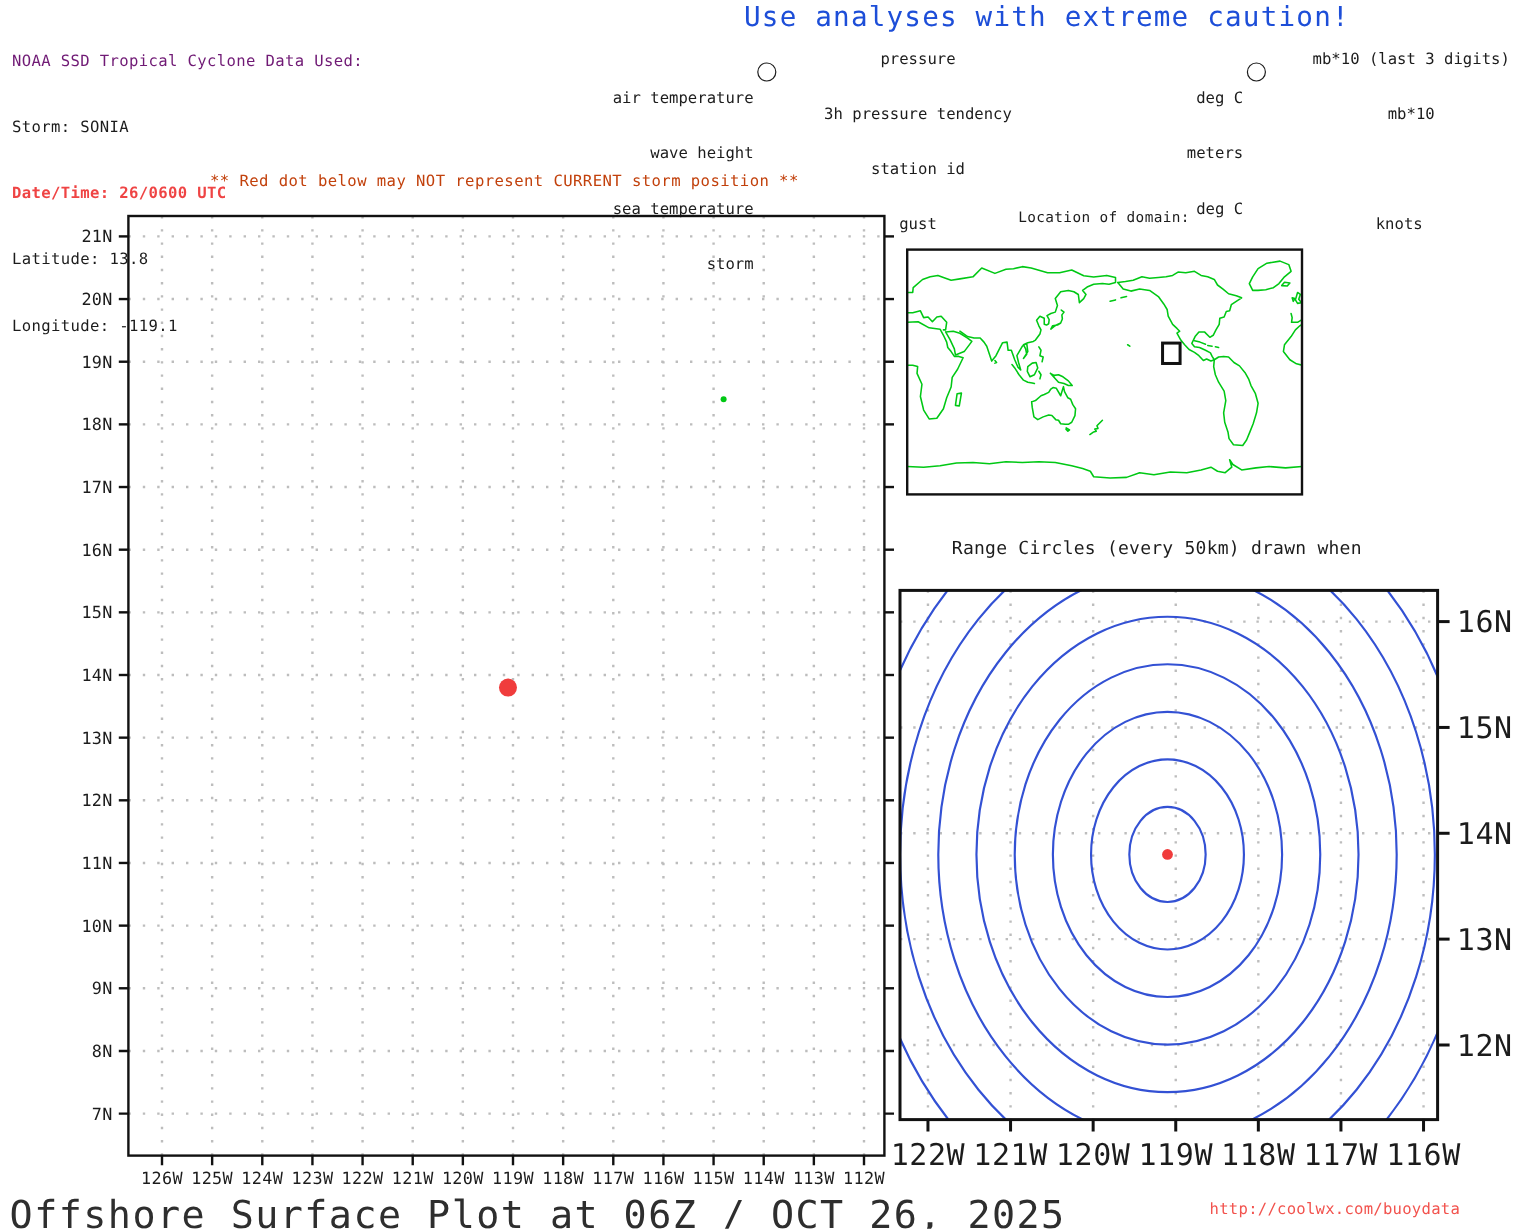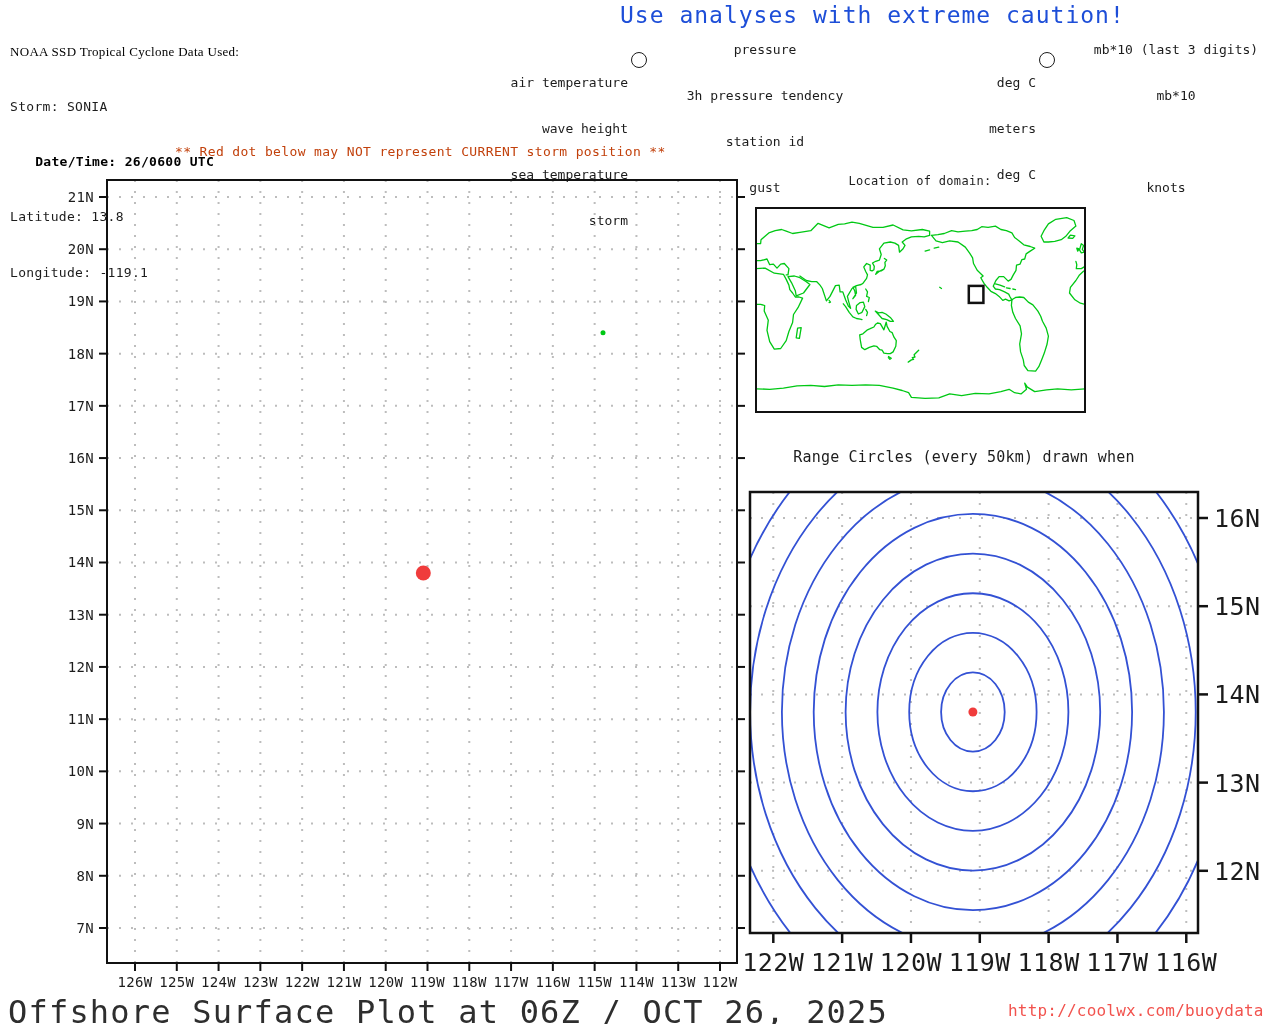--- a/index.html
+++ b/index.html
@@ -4,41 +4,41 @@
 <style>
   html,body{margin:0;padding:0;}
   body{
     width:1280px;height:1024px;overflow:hidden;position:relative;
     background:#ffffff;
     font-family:"DejaVu Sans Mono","Liberation Mono",monospace;
     color:#1c1c1c;
   }
   .abs{position:absolute;}
   .mono13{font-size:13px;line-height:18.4px;letter-spacing:.3px;white-space:pre;}
-  .salmon{color:#000000;font-family:Liberation Serif, serif;}
-  .boldred{color:#000000;font-weight:bold;text-align:center;}
+  .salmon{color:#701a75;}
+  .boldred{color:#ef4444;font-weight:bold;}
   #caution{left:620px;top:2px;font-size:23px;letter-spacing:1px;color:#1d4ed8;white-space:pre;}
   .legend{top:43px;font-size:13px;line-height:13px;}
   .legend .grid{display:grid;grid-template-columns:auto 22px auto;}
   .legend .l{text-align:right;white-space:pre;margin-top:33px;}
   .legend .r{text-align:center;white-space:pre;}
   .legend .circ{
     position:absolute;width:14px;height:14px;border:1.6px solid #1c1c1c;border-radius:50%;
     background:#fff;
   }
   #station-legend{left:418px;}
   #station-legend .grid{grid-template-columns:210px 22px 230px;}
   #units-legend{left:956px;}
   #units-legend .grid{grid-template-columns:80px 22px 236px;}
   .knots-shift{margin-left:-20px;}
   #warning{left:175px;top:144px;font-size:13px;letter-spacing:.35px;color:#c2410c;white-space:pre;}
   #domain-map-title{left:750px;top:174px;width:340px;text-align:center;font-size:12px;letter-spacing:.3px;white-space:pre;}
   #range-title{left:730px;top:448px;width:468px;text-align:center;font-size:15px;line-height:18px;letter-spacing:.2px;}
   #footer-title{left:8px;top:993px;font-size:32px;letter-spacing:1.2px;color:#2e2e2e;white-space:pre;}
-  #footer-url{left:1008px;top:1001px;font-size:16px;letter-spacing:.2px;color:#f2534e;white-space:pre;}
+  #footer-url{left:1008px;top:1001px;font-size:13px;letter-spacing:.2px;color:#f2534e;white-space:pre;}
   svg{position:absolute;overflow:visible;}
   svg text{font-family:"DejaVu Sans Mono","Liberation Mono",monospace;fill:#1c1c1c;}
 </style>
 </head>
 <body>
 
 <div class="abs mono13" style="left:10px;top:6px;">
   <div class="salmon">NOAA SSD Tropical Cyclone Data Used:</div>
   <div>Storm: SONIA</div>
   <div class="boldred">Date/Time: 26/0600 UTC</div>

